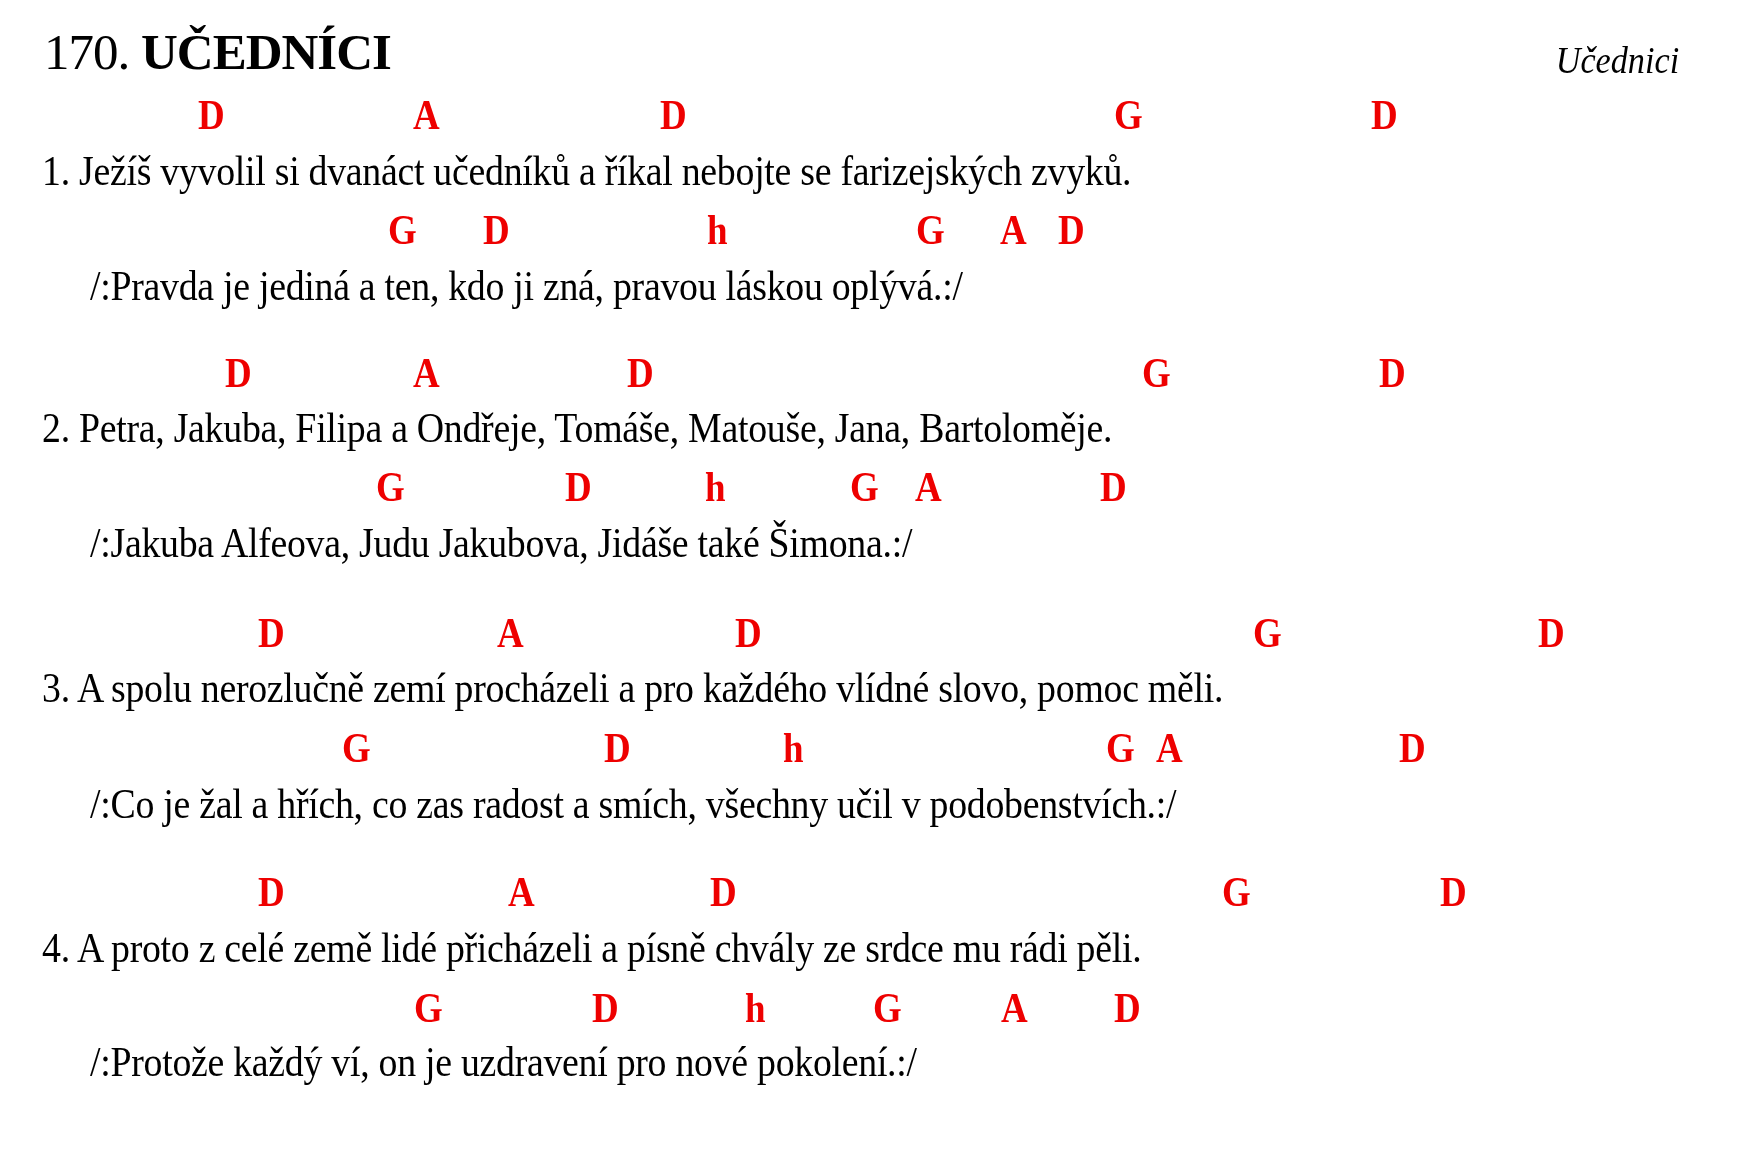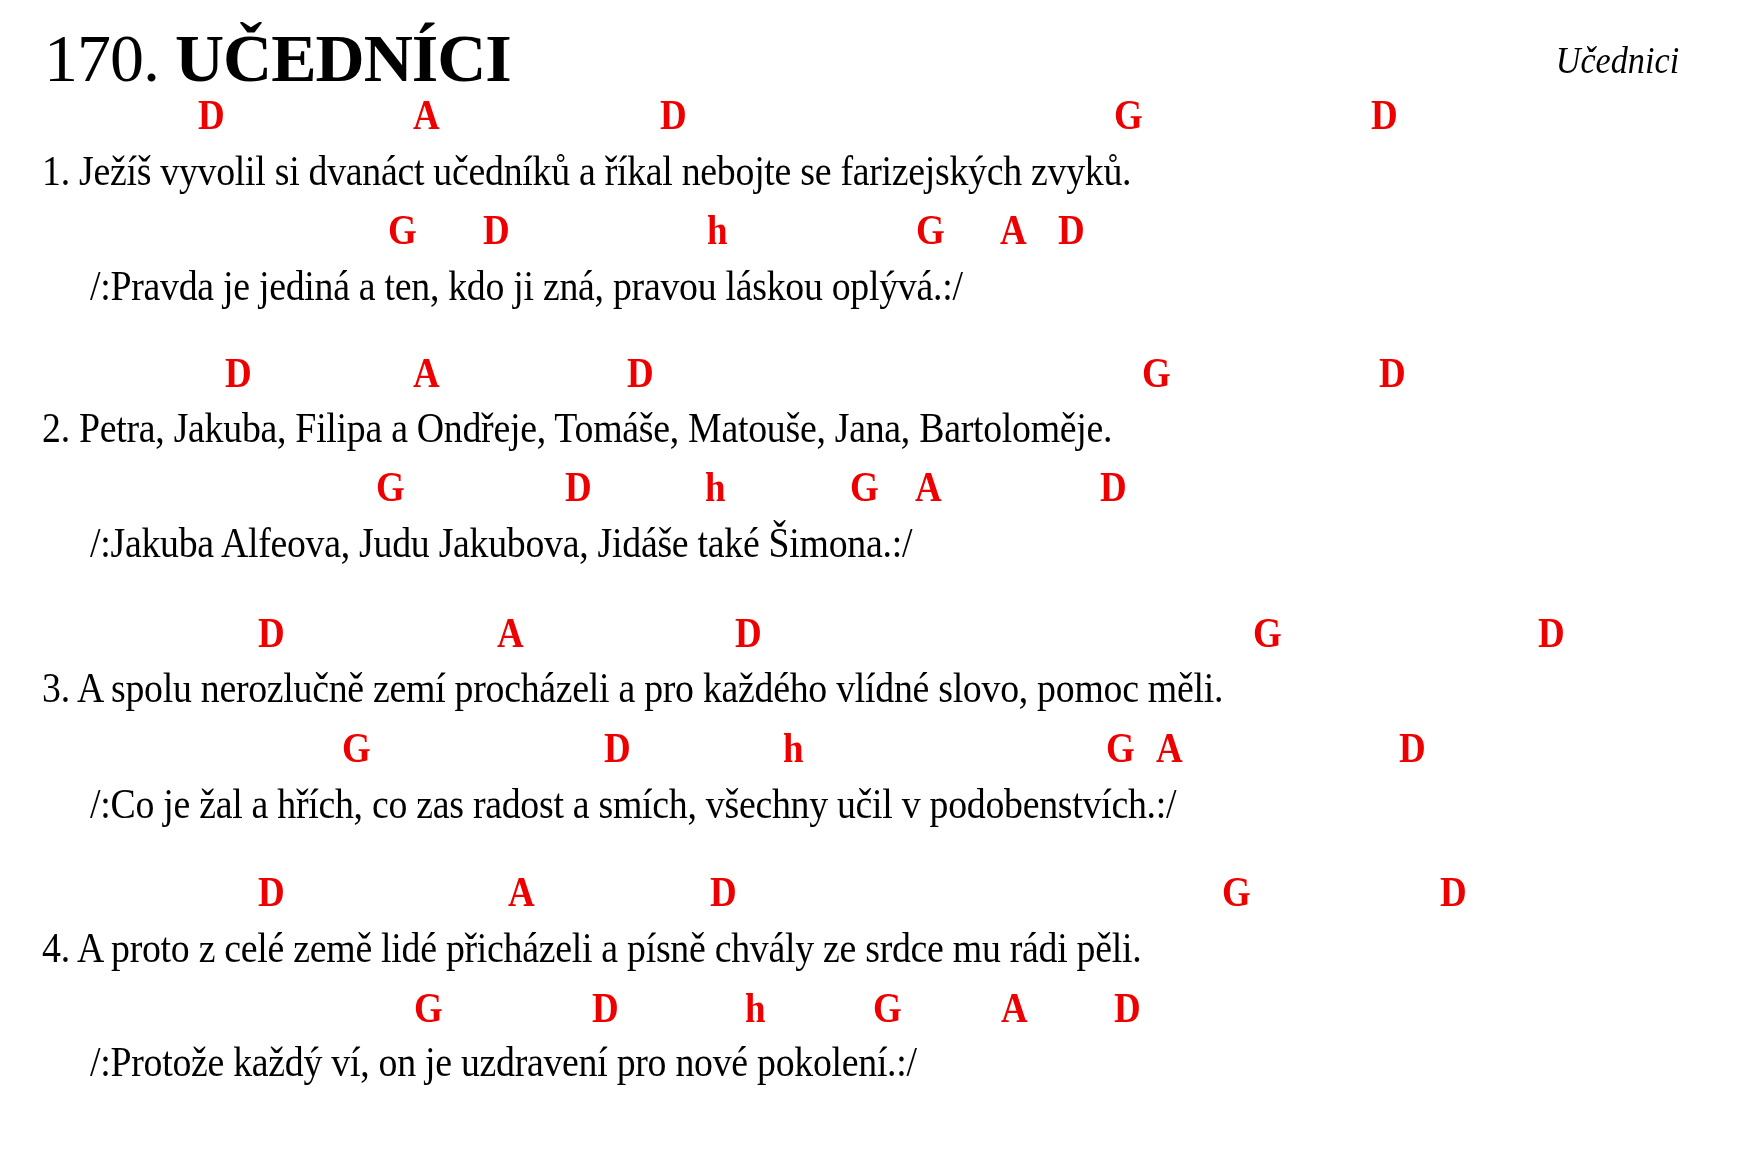--- a/index.html
+++ b/index.html
@@ -2,22 +2,22 @@
 <html><head>
   <meta charset="utf-8">
   <style>
     html, body { margin: 0; padding: 0; background: #ffffff; }
     body {
       width: 1739px; height: 1150px; position: relative; overflow: hidden;
       font-family: "Liberation Serif", "DejaVu Serif", serif;
       color: #000;
     }
     .title {
-      position: absolute; left: 44px; top: 28px;
-      font-size: 68px; line-height: 60px; white-space: nowrap;
+      position: absolute; left: 44px; top: 22px;
+      font-size: 51px; line-height: 60px; white-space: nowrap;
       letter-spacing: -1px;
     }
     .title .num { font-weight: normal; }
     .title .name { font-weight: bold; }
     .subtitle {
       position: absolute; right: 60px; top: 38px;
       font-size: 38px; font-style: italic; white-space: nowrap;
       transform: scaleX(0.9); transform-origin: right;
     }
     .chord {

